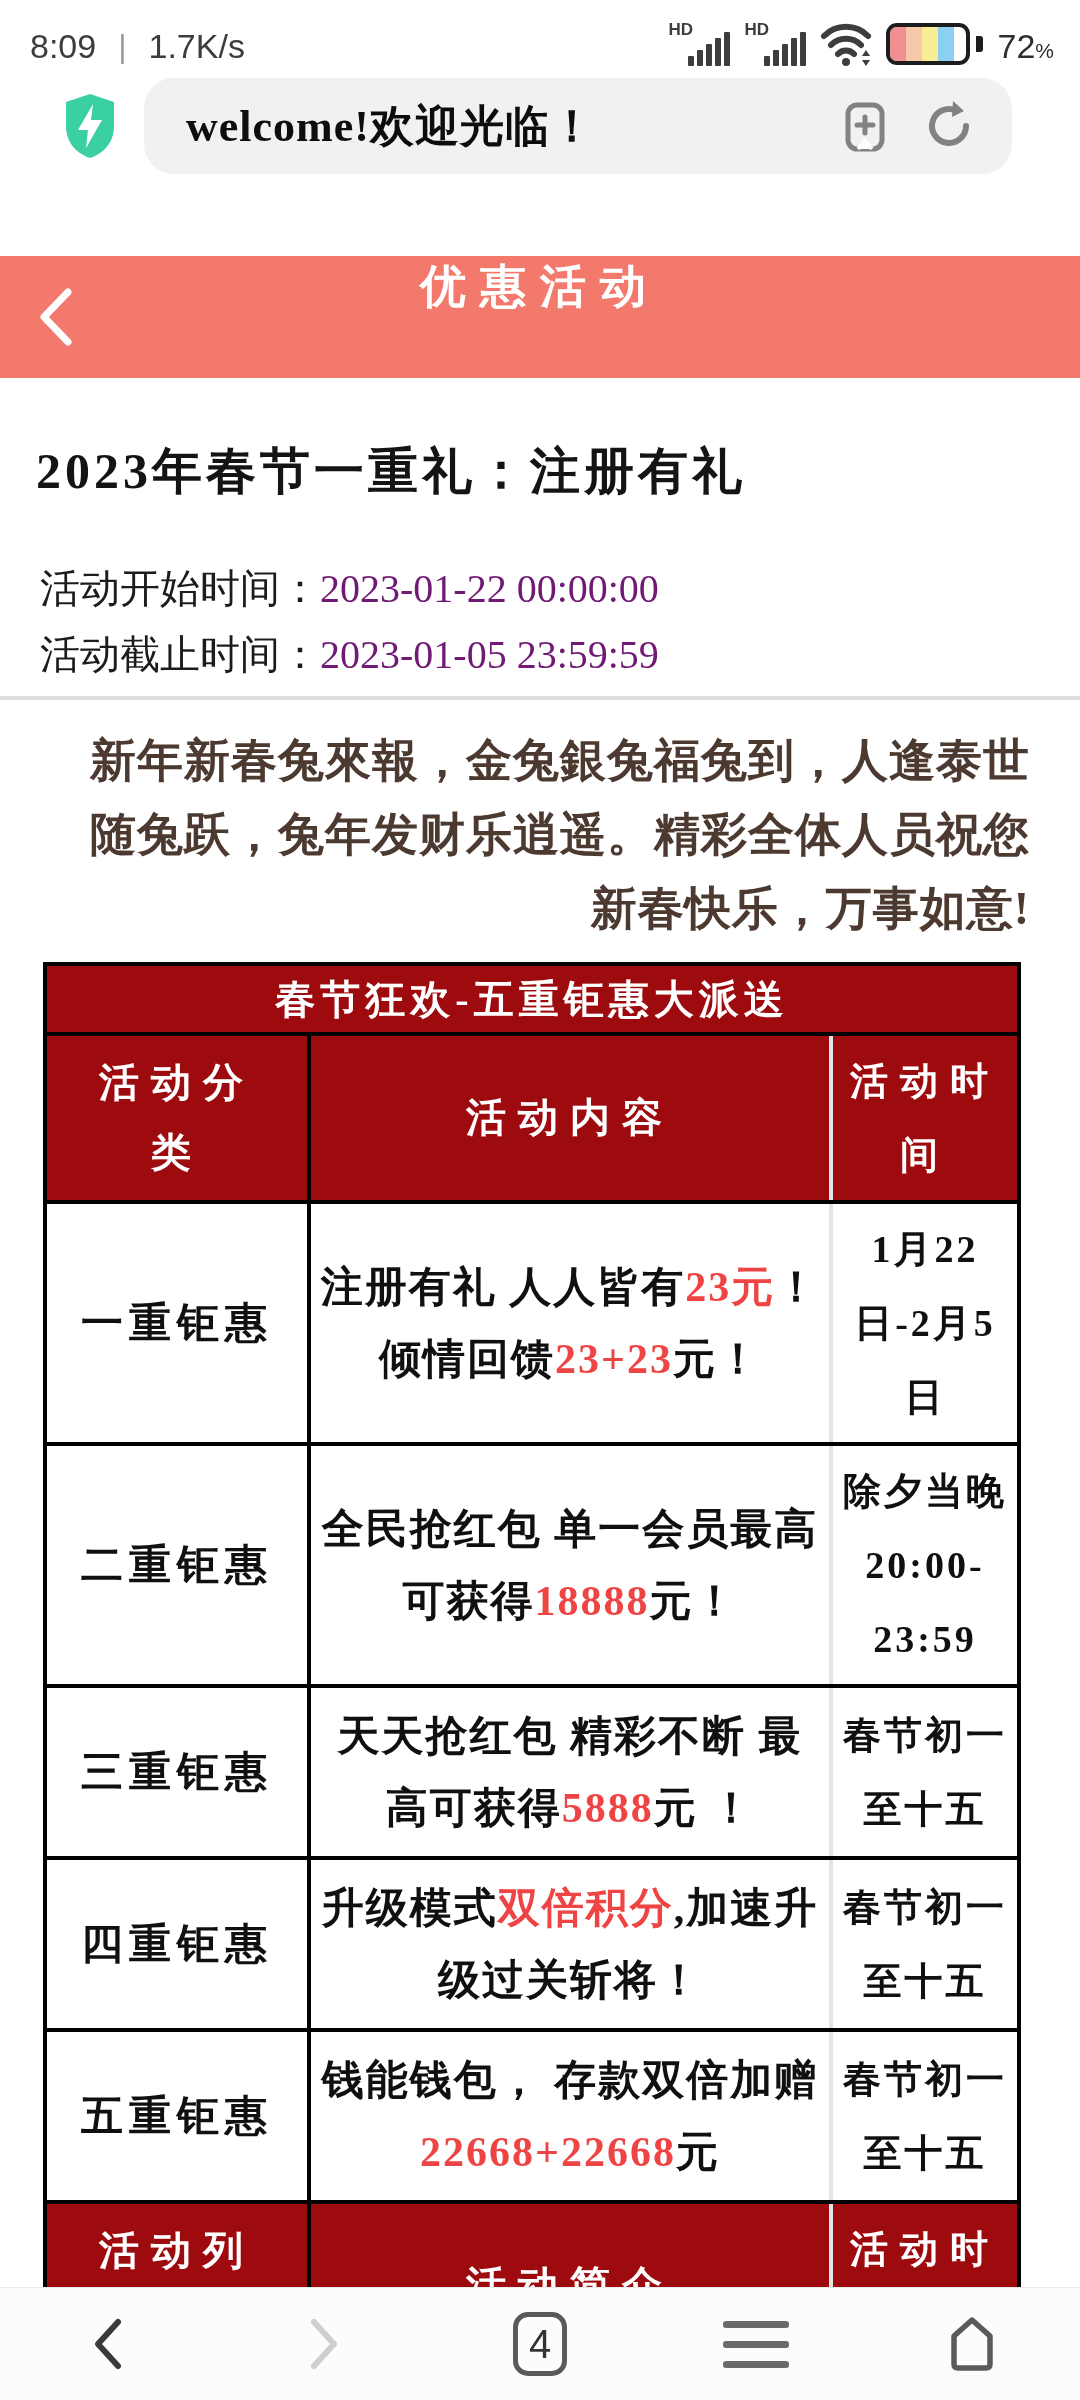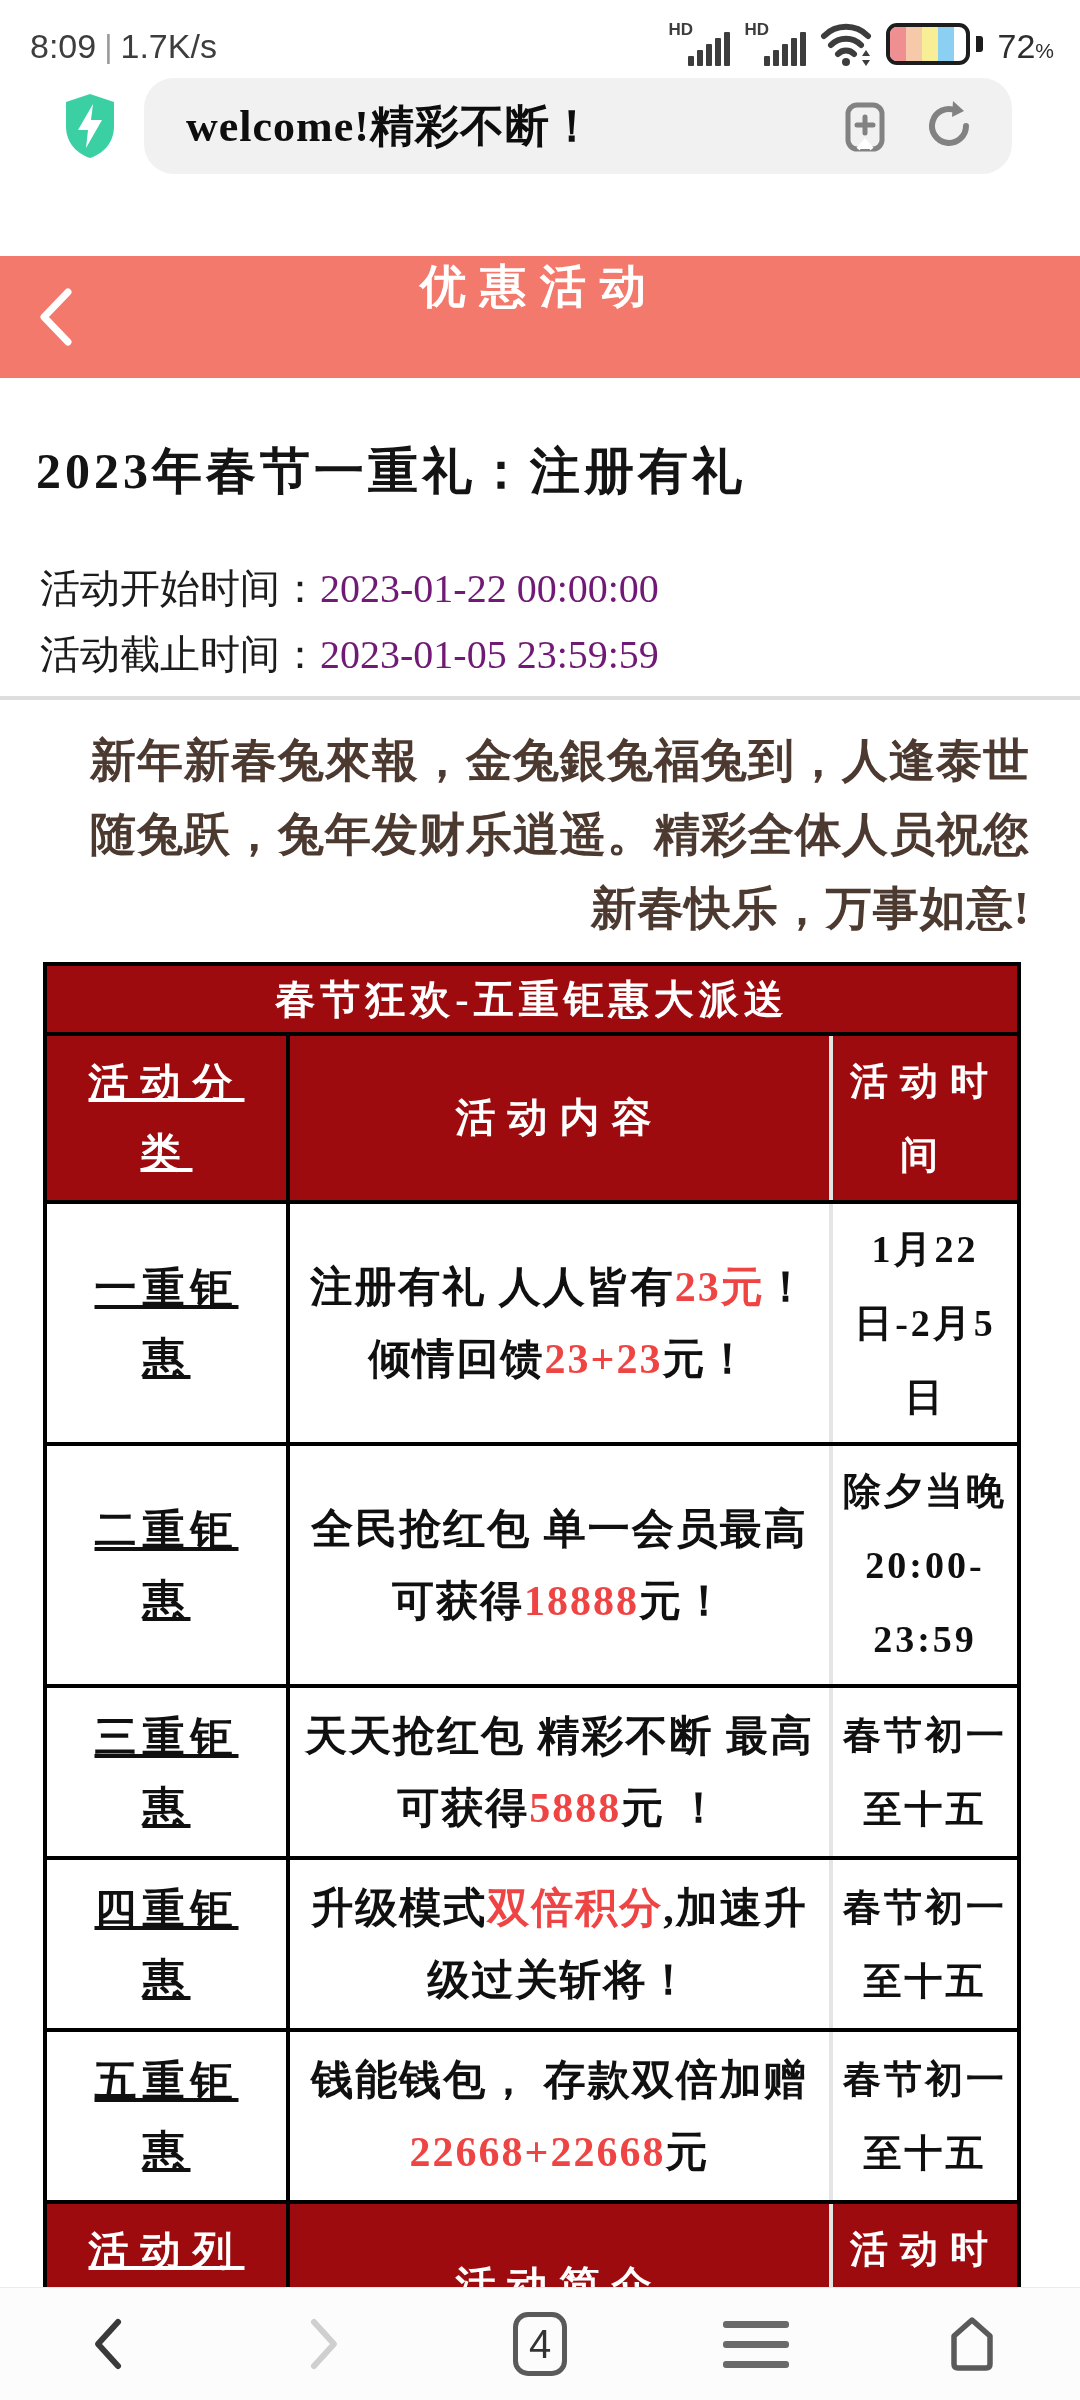--- a/index.html
+++ b/index.html
@@ -8,21 +8,21 @@
     font-family:"Liberation Serif","DejaVu Serif",serif;color:#111;
     margin:0 auto;
   }
   
   .statusbar{
     position:absolute;top:0;left:0;right:0;height:72px;
     display:flex;align-items:flex-end;justify-content:space-between;
     padding:0 26px 6px 30px;box-sizing:border-box;
     font-family:"Liberation Sans","DejaVu Sans",sans-serif;color:#3d3d3d;
   }
-  .sb-left{display:flex;align-items:center;gap:8px;font-size:34px;}
+  .sb-left{display:flex;align-items:center;gap:22px;font-size:34px;}
   .sb-sep{color:#9a9a9a;font-weight:300;font-size:32px;}
   .sb-right{display:flex;align-items:flex-end;gap:14px;}
   .sig{position:relative;width:62px;height:46px;}
   .sig .hd{position:absolute;top:0;left:0;font-size:17px;font-weight:700;color:#3d3d3d;letter-spacing:0;}
   .sig .bars{position:absolute;right:0;bottom:0;display:flex;align-items:flex-end;gap:3px;}
   .sig .bars i{display:block;width:6px;background:#3d3d3d;border-radius:1px;}
   .wifi{position:relative;width:52px;height:44px;}
   .battery{position:relative;width:84px;height:42px;border:4px solid #1d1d1d;border-radius:11px;
     box-sizing:border-box;overflow:hidden;display:flex;background:#fff;margin-bottom:1px;}
   .battery i{display:block;height:100%;width:16px;}
@@ -54,21 +54,21 @@
     border:4px solid #000;background:#fff;font-weight:600;}
   .trow{display:flex;border-top:4px solid #000;align-items:stretch;}
   .trow:first-child{border-top:none;}
   .trow-title{background:#9e0b0f;color:#fff;justify-content:center;align-items:center;
     min-height:66px;font-size:40px;letter-spacing:5px;}
   .trow-header{background:#9e0b0f;color:#fff;min-height:72px;font-size:40px;}
   .trow-header .cell{letter-spacing:12px;}
   .trow-data{min-height:146px;font-size:42px;color:#101010;}
   .trow-data.tall{min-height:218px;}
   .cell{display:flex;align-items:center;justify-content:center;text-align:center;box-sizing:border-box;}
-  .cell-cat{width:243px;border-right:4px solid #000;letter-spacing:6px;padding:10px 28px;line-height:70px;text-decoration:underline;}
+  .cell-cat{width:264px;border-right:4px solid #000;letter-spacing:6px;padding:10px 28px;line-height:70px;}
   .cell-content{flex:1;border-right:4px solid #e5e5e5;padding:12px 8px;line-height:72px;letter-spacing:2px;}
   .cell-time{width:184px;padding:8px 2px;line-height:74px;font-size:38px;letter-spacing:3px;}
   .red{color:#ef4444;}
   
   .navbar{position:absolute;left:0;right:0;bottom:0;height:112px;background:#fcfcfc;
     border-top:1px solid #ebebeb;display:flex;align-items:center;z-index:10;}
   .nav-slot{flex:1;display:flex;align-items:center;justify-content:center;}
   .tabbox{width:54px;height:64px;border:5px solid #5a5a5a;border-radius:15px;display:flex;
     align-items:center;justify-content:center;font-size:40px;color:#333;
     font-family:"Liberation Sans","DejaVu Sans",sans-serif;box-sizing:border-box;}
@@ -129,21 +129,21 @@
   </div>
 
   <div class="urlrow">
     <span class="shield">
       <svg width="56" height="68" viewBox="0 0 56 68">
         <path d="M28 2 L52 10 V34 C52 52 40 62 28 66 C16 62 4 52 4 34 V10 Z" fill="#3bcfa4"></path>
         <path d="M31 12 L16 38 H26 L24 56 L40 28 H29 Z" fill="#ffffff"></path>
       </svg>
     </span>
     <div class="urlpill">
-      <span class="urltext">welcome!精彩不断！</span>
+      <span class="urltext">welcome!欢迎光临！</span>
       <span class="pill-ico">
         <svg width="58" height="58" viewBox="0 0 58 58">
           <rect x="12" y="8" width="34" height="44" rx="9" fill="none" stroke="#828282" stroke-width="5"></rect>
           <path d="M22 52 L29 44 L36 52" fill="#fff" stroke="#fff" stroke-width="4"></path>
           <path d="M29 20 V36 M21 28 H37" fill="none" stroke="#828282" stroke-width="5" stroke-linecap="round"></path>
         </svg>
       </span>
       <span class="pill-ico">
         <svg width="58" height="58" viewBox="0 0 58 58">
           <path d="M46 29 A17 17 0 1 1 36 13.5" fill="none" stroke="#828282" stroke-width="6" stroke-linecap="round"></path>

